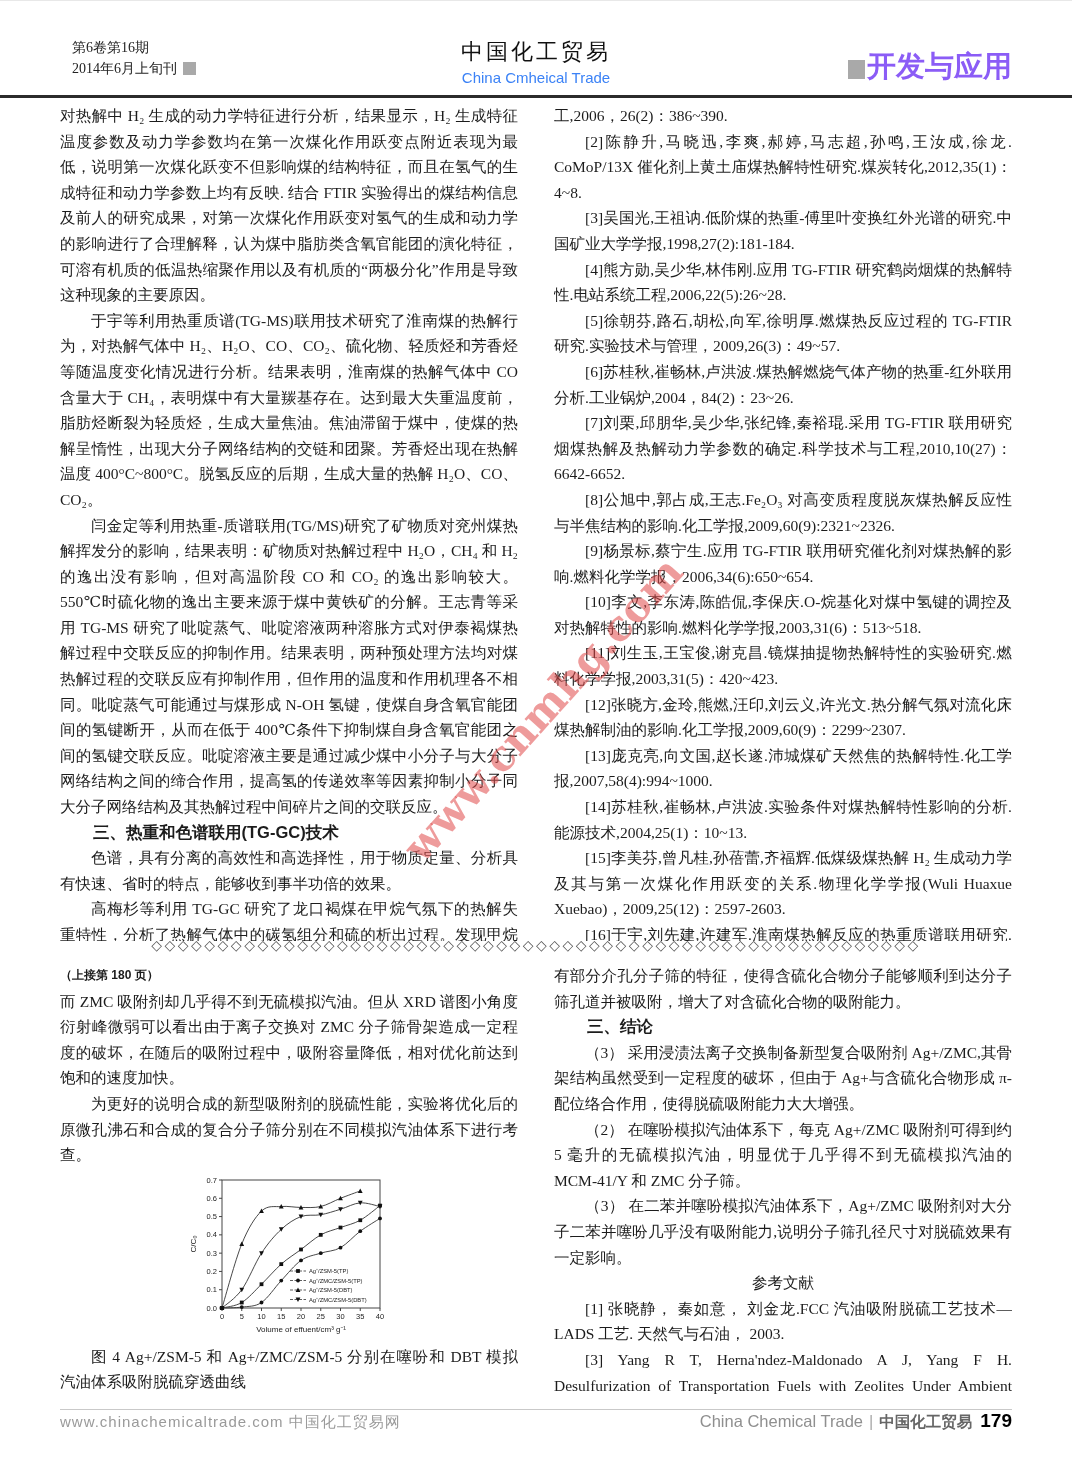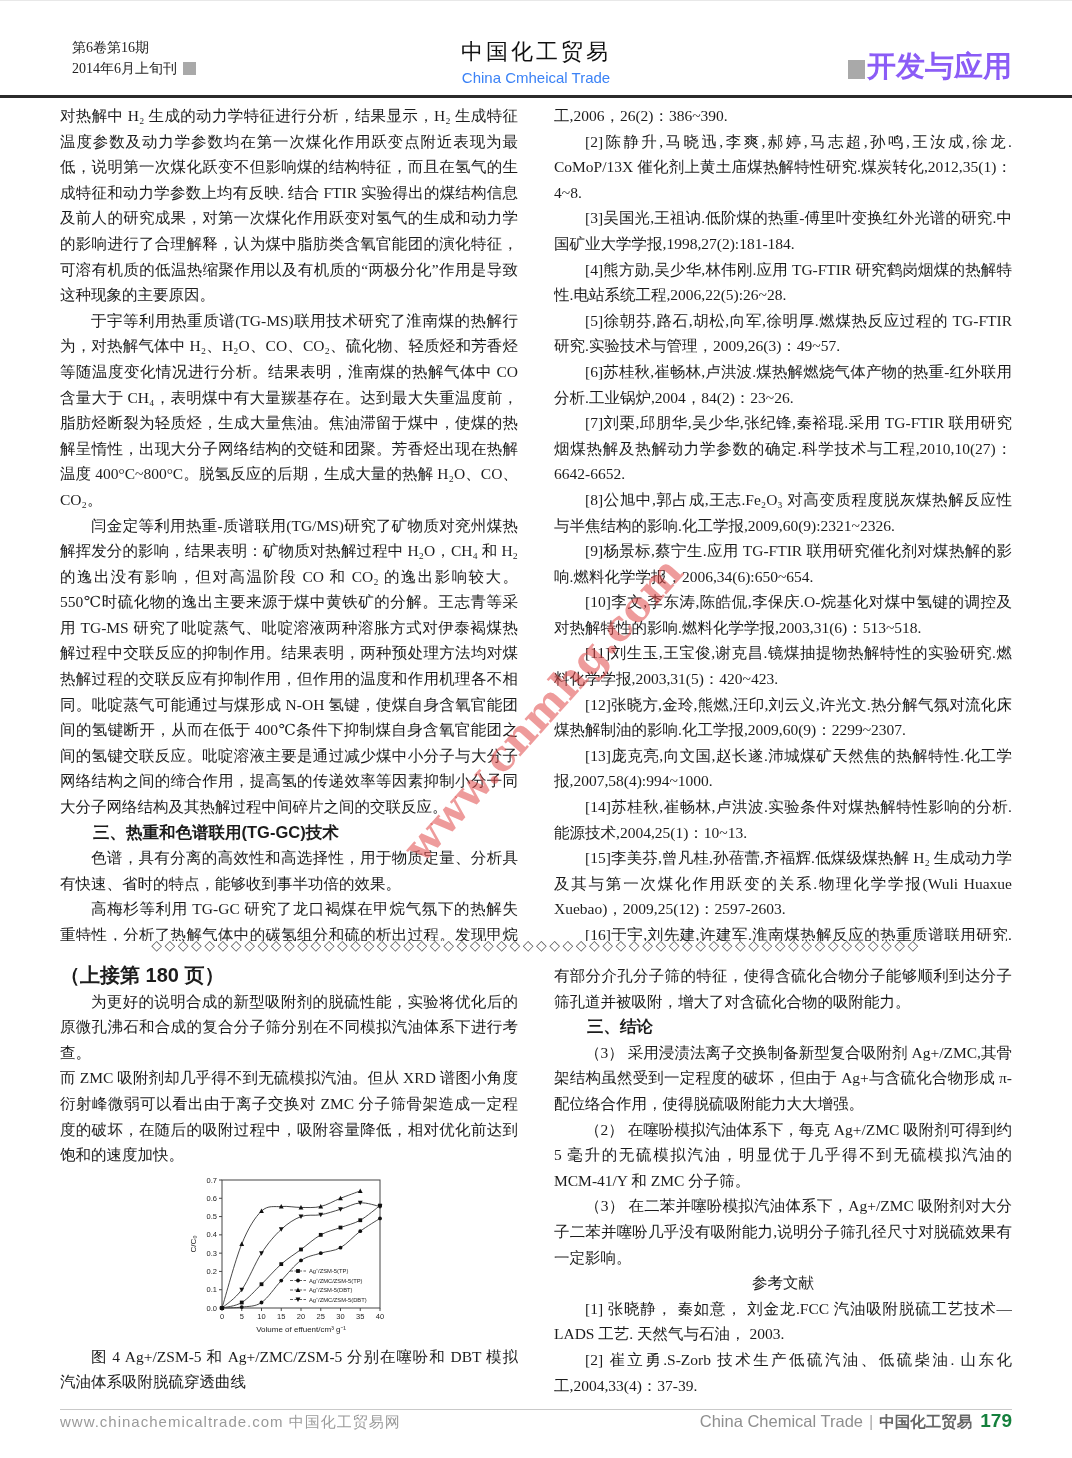--- a/index.html
+++ b/index.html
@@ -18,41 +18,41 @@
   .hdr-rule{position:absolute;top:94px;left:0;right:0;height:3px;background:#2b2b2b;}
   
   .section{position:absolute;left:60px;right:60px;display:flex;gap:36px;}
   .section-top{top:102px;height:838px;overflow:hidden;}
   .section-bottom{top:962px;height:436px;overflow:hidden;}
   .col{width:465px;font-size:15.5px;line-height:25.6px;text-align:justify;overflow:hidden;}
   .col p{margin:0;text-indent:2em;overflow-wrap:break-word;}
   .col p.noindent{text-indent:0;}
   .col p.heading{font-family:"Liberation Sans",sans-serif;font-weight:bold;font-size:16.5px;}
   .col p.center{text-align:center;text-indent:0;}
-  .col p.contnote{text-indent:0;font-family:"Liberation Sans",sans-serif;font-weight:bold;font-size:20px;}
+  .col p.contnote{text-indent:0;font-family:"Liberation Sans",sans-serif;font-weight:bold;font-size:12px;}
   
   .diamond-row{position:absolute;top:936px;left:60px;right:60px;height:18px;overflow:hidden;
                text-align:center;white-space:nowrap;font-size:14px;letter-spacing:2.5px;color:#555;line-height:18px;}
   
   .chart-wrap{display:flex;justify-content:center;margin:4px 0 2px 0;}
   .chart-wrap svg{display:block;}
   
   .watermark{position:absolute;left:378px;top:578px;width:330px;height:260px;display:flex;
              align-items:center;justify-content:center;pointer-events:none;z-index:5;}
   .watermark span{display:block;transform:rotate(-48deg);font-size:42px;font-weight:bold;
                   color:rgba(224,72,72,0.55);font-family:"DejaVu Serif",serif;white-space:nowrap;}
   
   .footer{position:absolute;left:60px;right:60px;bottom:26px;border-top:1px solid #c9c9c9;
           display:flex;justify-content:space-between;align-items:baseline;
           font-family:"Liberation Sans",sans-serif;}
   .ftr-left{font-size:15px;color:#9a9a9a;letter-spacing:1px;}
   .ftr-right{color:#8f8f8f;font-size:16.5px;}
   .ftr-right .cn{color:#666;font-weight:bold;font-size:15.5px;}
   .ftr-right .bar{margin:0 6px;color:#aaa;}
-  .ftr-right .pg{color:#15803d;font-size:19px;font-weight:bold;margin-left:8px;}
+  .ftr-right .pg{color:#000000;font-size:19px;font-weight:bold;margin-left:8px;}
 </style>
 </head>
 <body>
 
 <div class="page">
 
   <div class="header">
     <div class="hdr-left">
       <div>第6卷第16期</div>
       <div><span>2014年6月上旬刊</span><span class="sq"></span></div>
@@ -94,22 +94,22 @@
         <p class="para">[15]李美芬,曾凡桂,孙蓓蕾,齐福辉.低煤级煤热解 H₂ 生成动力学及其与第一次煤化作用跃变的关系.物理化学学报(Wuli Huaxue Xuebao)，2009,25(12)：2597-2603.</p>
         <p class="para">[16]于宇,刘先建,许建军.淮南煤热解反应的热重质谱联用研究.煤质技术,2008，(5)：9~15.</p>
       </div>
   </div>
 
   <div class="diamond-row" id="diamond-row">◇◇◇◇◇◇◇◇◇◇◇◇◇◇◇◇◇◇◇◇◇◇◇◇◇◇◇◇◇◇◇◇◇◇◇◇◇◇◇◇◇◇◇◇◇◇◇◇◇◇◇◇◇◇◇◇◇◇</div>
 
   <div class="section section-bottom">
     <div class="col" id="col-bottom-left">
         <p class="contnote">（上接第 180 页）</p>
+        <p class="para noindent">而 ZMC 吸附剂却几乎得不到无硫模拟汽油。但从 XRD 谱图小角度衍射峰微弱可以看出由于离子交换对 ZMC 分子筛骨架造成一定程度的破坏，在随后的吸附过程中，吸附容量降低，相对优化前达到饱和的速度加快。</p>
         <p class="para">为更好的说明合成的新型吸附剂的脱硫性能，实验将优化后的原微孔沸石和合成的复合分子筛分别在不同模拟汽油体系下进行考查。</p>
-        <p class="para noindent">而 ZMC 吸附剂却几乎得不到无硫模拟汽油。但从 XRD 谱图小角度衍射峰微弱可以看出由于离子交换对 ZMC 分子筛骨架造成一定程度的破坏，在随后的吸附过程中，吸附容量降低，相对优化前达到饱和的速度加快。</p>
         <div class="chart-wrap">
           <svg width="206" height="170" viewBox="0 0 206 170">
             <rect x="36" y="8" width="158" height="128" fill="none" stroke="#444" stroke-width="1"></rect>
             <line x1="33" y1="136" x2="36" y2="136" stroke="#444" stroke-width="1"></line>
             <text x="31" y="138.5" text-anchor="end" font-size="7.5" font-family="Liberation Sans, sans-serif" fill="#222">0.0</text>
             <line x1="33" y1="117.71428571428571" x2="36" y2="117.71428571428571" stroke="#444" stroke-width="1"></line>
             <text x="31" y="120.21428571428571" text-anchor="end" font-size="7.5" font-family="Liberation Sans, sans-serif" fill="#222">0.1</text>
             <line x1="33" y1="99.42857142857142" x2="36" y2="99.42857142857142" stroke="#444" stroke-width="1"></line>
             <text x="31" y="101.92857142857142" text-anchor="end" font-size="7.5" font-family="Liberation Sans, sans-serif" fill="#222">0.2</text>
             <line x1="33" y1="81.14285714285714" x2="36" y2="81.14285714285714" stroke="#444" stroke-width="1"></line>
@@ -199,21 +199,20 @@
         <p class="para">从图 4 单位质量（g）Ag+/ZSM-5 和 Ag+/ZMC 吸附剂分别在噻吩和二苯并噻吩体系下硫含量随原料液流量的变化曲线图上可以看出由于 ZSM-5 较小的孔径结构对含硫化合物的吸附容量大大减弱,特别是对大分子二苯并噻吩几乎没有吸附能力。合成分子筛由于改性过程中离子交换对分子筛孔道结构造成一定的破坏，从而导致大分子 DBT 很快堵塞分子筛孔道，随着吸附量的增大，吸附很快达到饱和。对小分子噻吩的吸附，Ag+/ZMC 的吸附能力明显优于 Ag+/ZSM-5，原因主要是 ZMC 复合分子筛具</p>
       </div>
     <div class="col" id="col-bottom-right">
         <p class="para noindent">有部分介孔分子筛的特征，使得含硫化合物分子能够顺利到达分子筛孔道并被吸附，增大了对含硫化合物的吸附能力。</p>
         <p class="heading">三、结论</p>
         <p class="para">（3） 采用浸渍法离子交换制备新型复合吸附剂 Ag+/ZMC,其骨架结构虽然受到一定程度的破坏，但由于 Ag+与含硫化合物形成 π-配位络合作用，使得脱硫吸附能力大大增强。</p>
         <p class="para">（2） 在噻吩模拟汽油体系下，每克 Ag+/ZMC 吸附剂可得到约 5 毫升的无硫模拟汽油，明显优于几乎得不到无硫模拟汽油的 MCM-41/Y 和 ZMC 分子筛。</p>
         <p class="para">（3）  在二苯并噻吩模拟汽油体系下，Ag+/ZMC 吸附剂对大分子二苯并噻吩几乎没有吸附能力,说明分子筛孔径尺寸对脱硫效果有一定影响。</p>
         <p class="center">参考文献</p>
         <p class="para">[1] 张晓静， 秦如意， 刘金龙.FCC 汽油吸附脱硫工艺技术—LADS 工艺. 天然气与石油， 2003.</p>
-        <p class="para">[2] 崔立勇.S-Zorb 技术生产低硫汽油、低硫柴油. 山东化工,2004,33(4)：37-39.</p>
         <p class="para">[3] Yang R T, Herna'ndez-Maldonado A J, Yang F H. Desulfurization of Transportation Fuels with Zeolites Under Ambient Conditions，SCIENCE，2003，301（4）：79-81</p>
       </div>
   </div>
 
   <div class="watermark">
     <span>www.cnmhg.com</span>
   </div>
 
   <div class="footer">
     <div class="ftr-left">www.chinachemicaltrade.com 中国化工贸易网</div>

